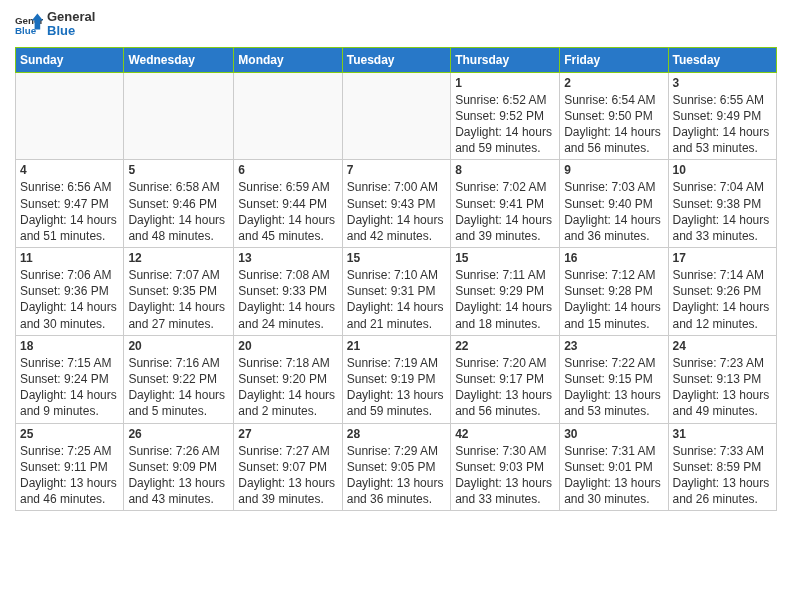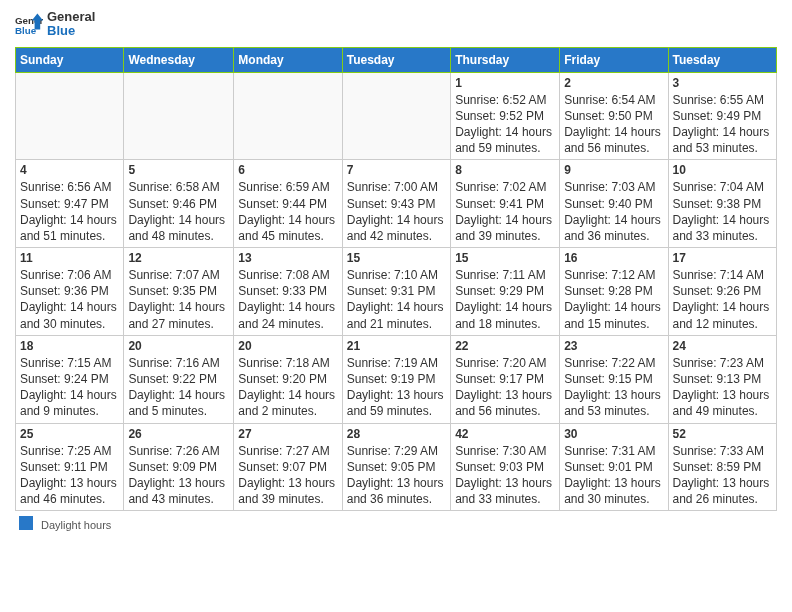--- a/index.html
+++ b/index.html
@@ -261,24 +261,20 @@
           </td>
           <td>
             <div class="day-num">42</div>
             <div class="day-info">Sunrise: 7:30 AM<br>Sunset: 9:03 PM<br>Daylight: 13 hours<br>and 33 minutes.</div>
           </td>
           <td>
             <div class="day-num">30</div>
             <div class="day-info">Sunrise: 7:31 AM<br>Sunset: 9:01 PM<br>Daylight: 13 hours<br>and 30 minutes.</div>
           </td>
           <td>
-            <div class="day-num">52</div>
+            <div class="day-num">31</div>
             <div class="day-info">Sunrise: 7:33 AM<br>Sunset: 8:59 PM<br>Daylight: 13 hours<br>and 26 minutes.</div>
           </td>
         </tr>
       </tbody>
   </table>
 
-  <div class="footer-row">
-    <div class="daylight-box"></div>
-    <span class="footer-note">Daylight hours</span>
-  </div>
 </div>
 
 </body></html>

